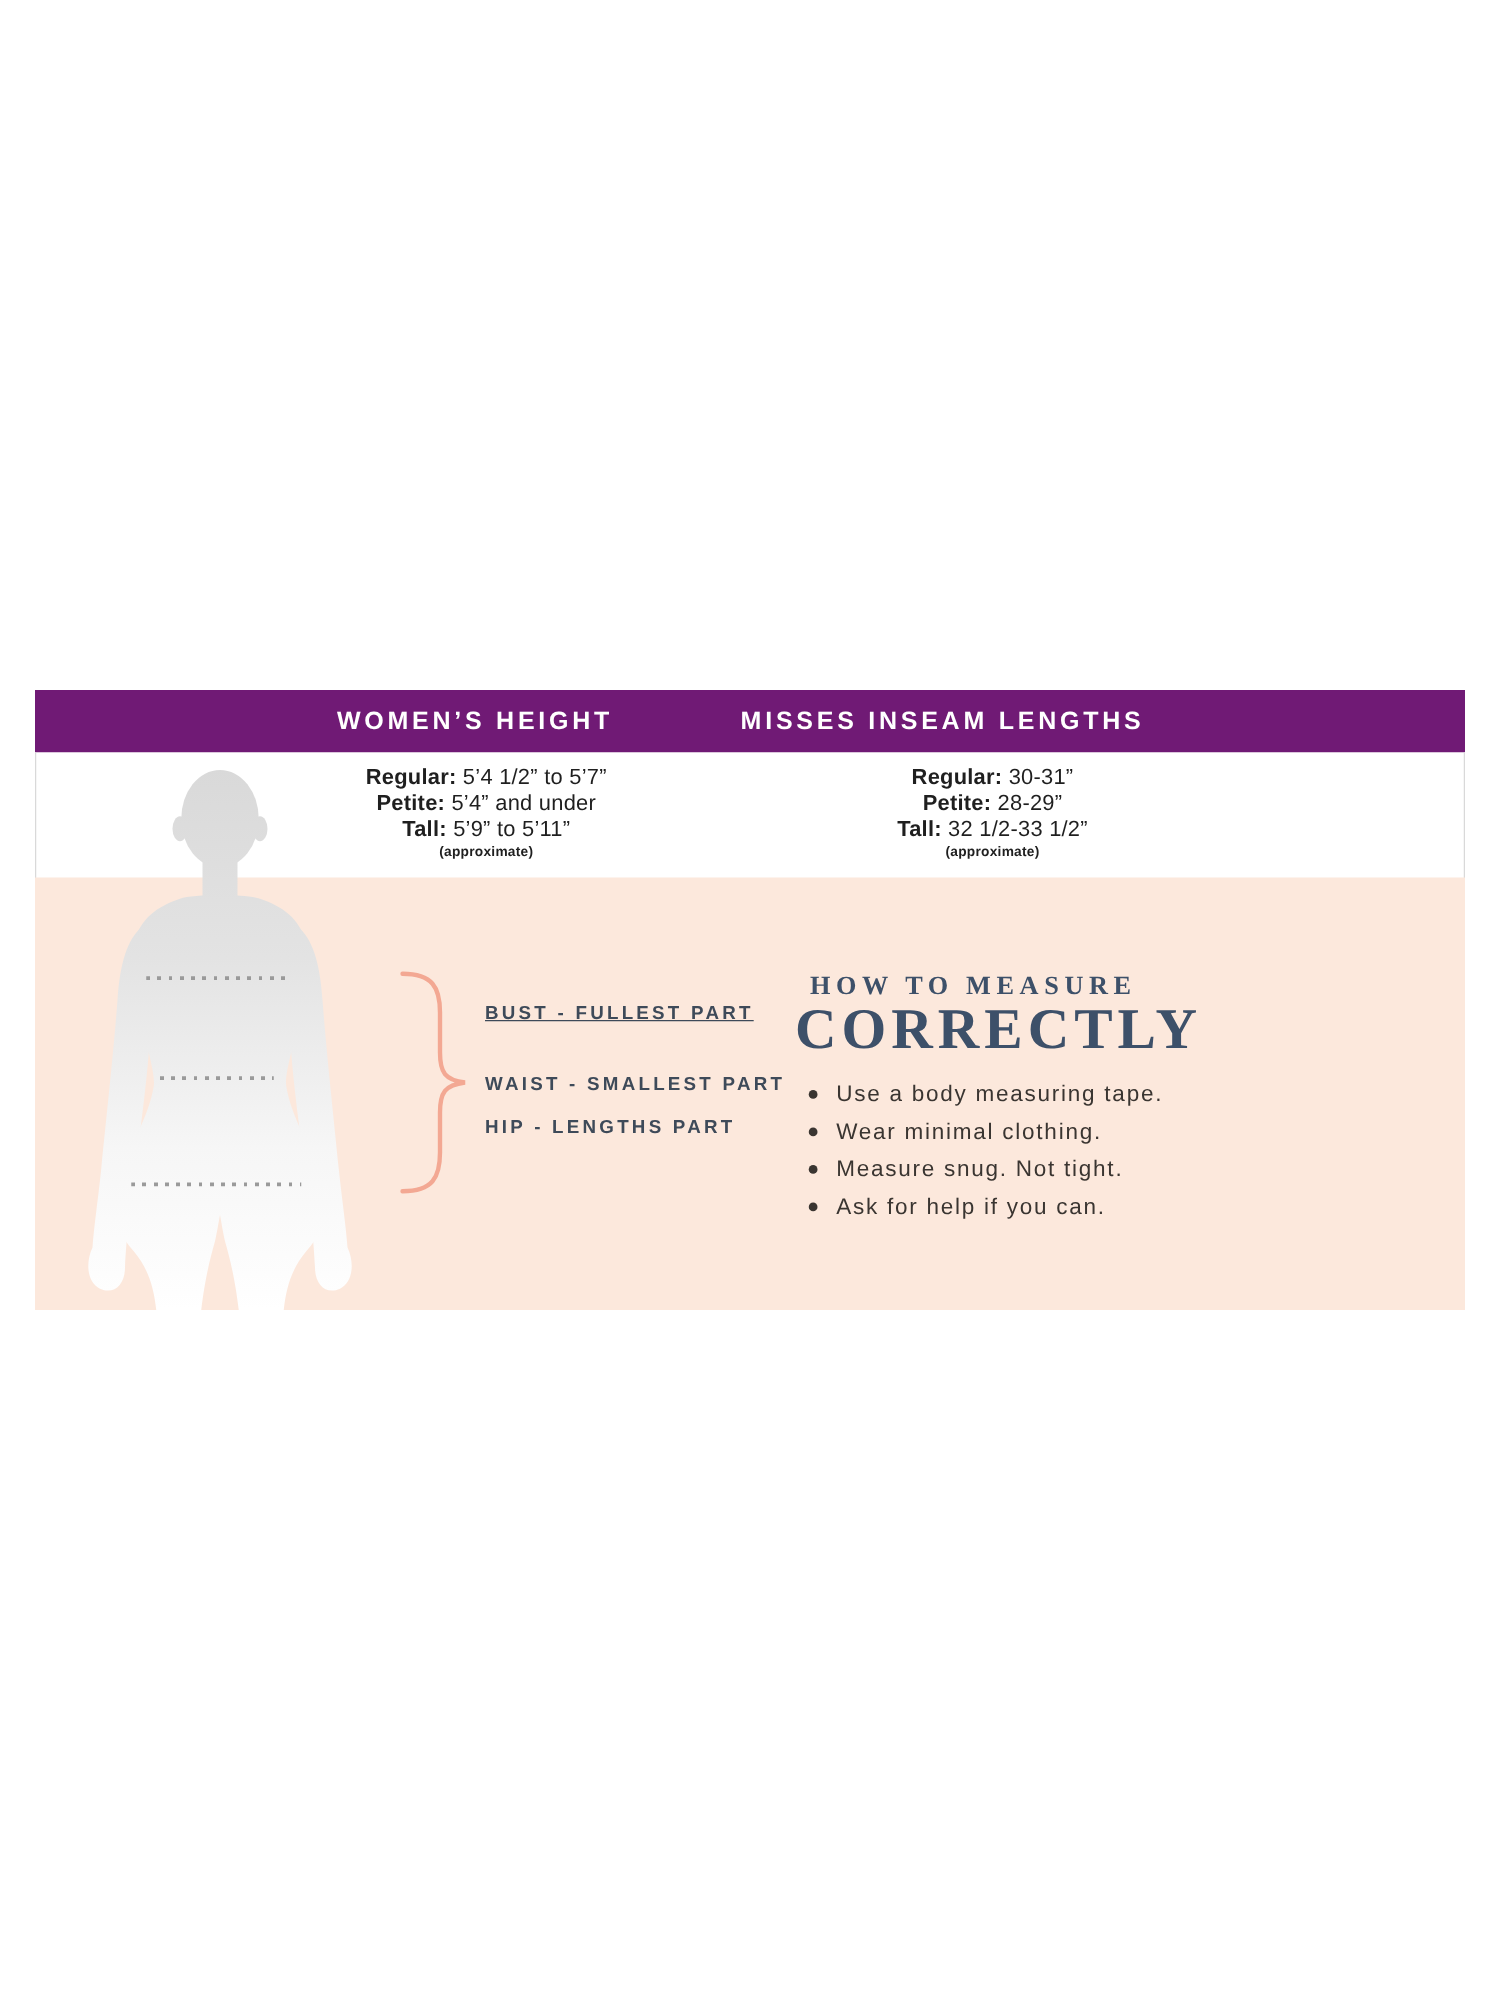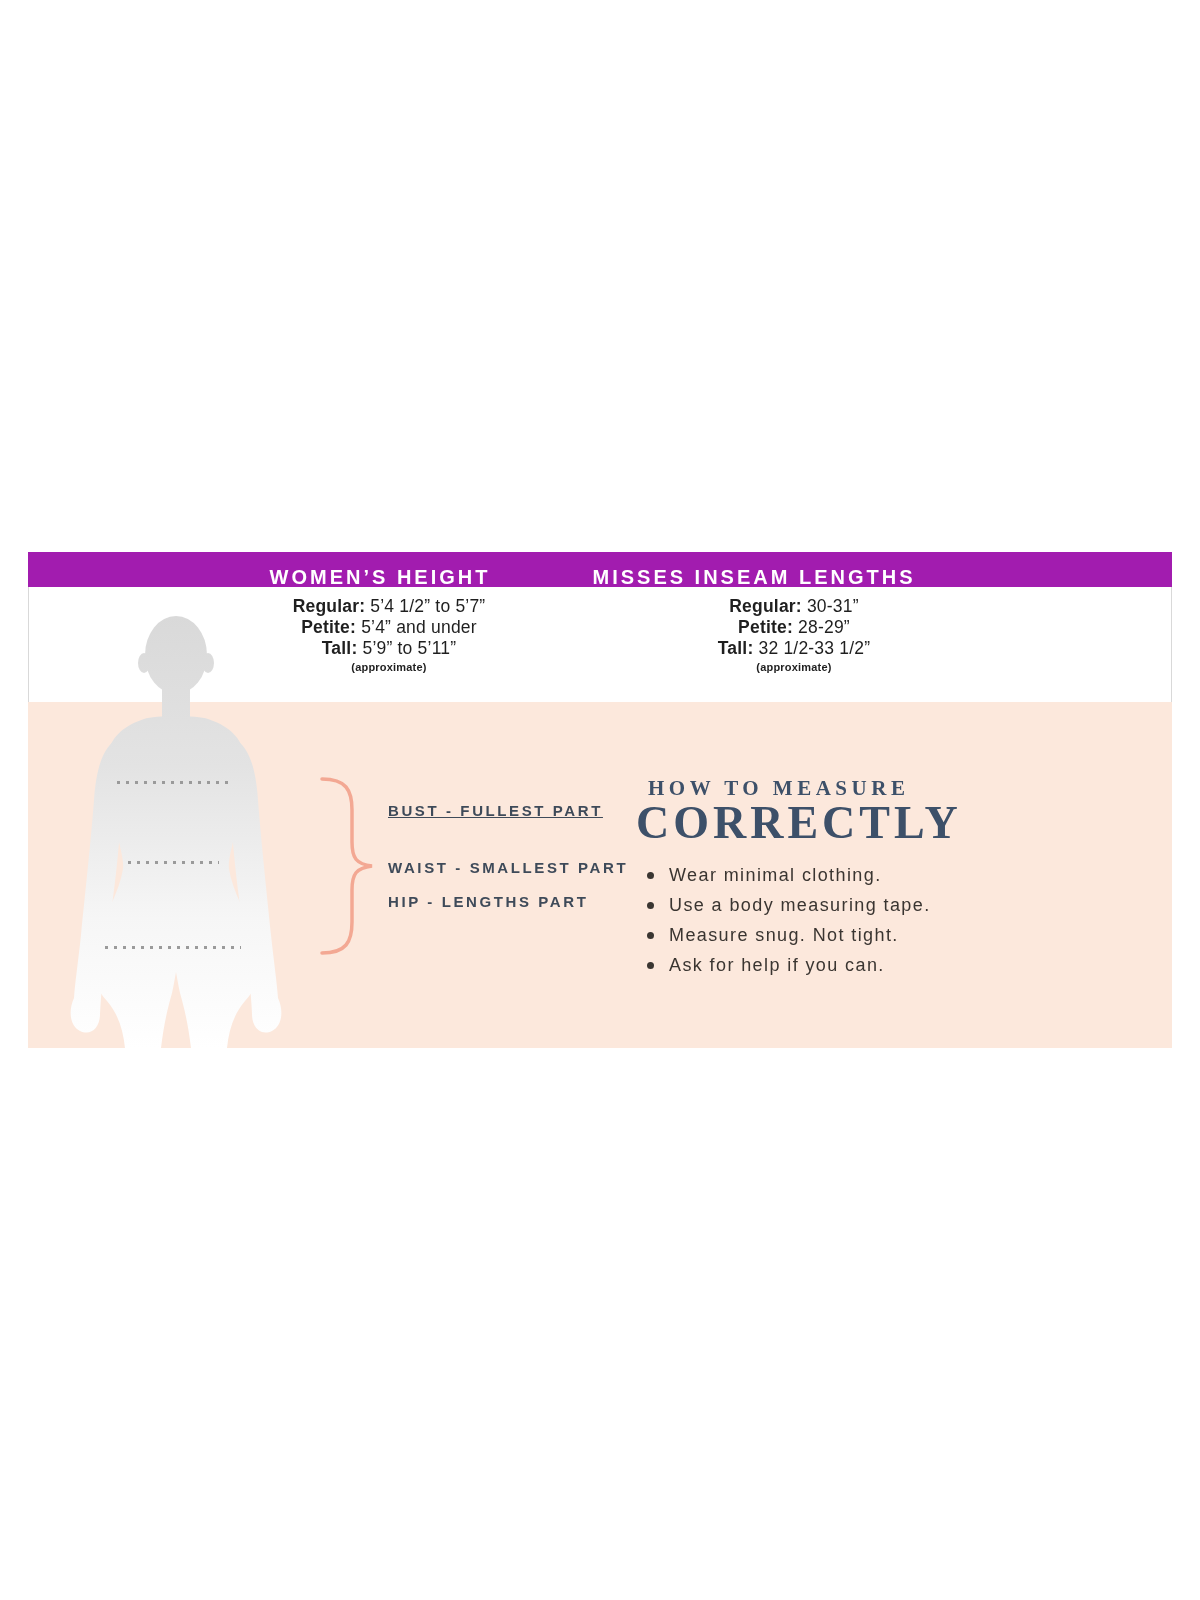--- a/index.html
+++ b/index.html
@@ -9,39 +9,39 @@
     height: 1600px;
     background: #ffffff;
     overflow: hidden;
     font-family: "Liberation Sans", sans-serif;
   }
   
   .header-bar {
     position: absolute;
     left: 28px; top: 552px;
     width: 1144px; height: 50px;
-    background: #a21caf;
+    background: #701a75;
   }
   .bar-title {
     position: absolute;
     top: 0; height: 50px; line-height: 50px;
     transform: translateX(-50%);
     color: #ffffff;
     font-size: 20px;
     font-weight: bold;
     letter-spacing: 3px;
     white-space: nowrap;
   }
   .bar-title.left  { left: 352px; }
   .bar-title.right { left: 726px; }
 
   
   .white-row {
     position: absolute;
-    left: 28px; top: 587px;
+    left: 28px; top: 602px;
     width: 1144px; height: 128px;
     background: #ffffff;
     border-left: 1px solid #d9d9d9;
     border-right: 1px solid #d9d9d9;
     box-sizing: border-box;
   }
   .info-col {
     position: absolute;
     top: 9px;
     transform: translateX(-50%);
@@ -252,19 +252,19 @@
   </svg>
 
   <div class="part-label bust">BUST - FULLEST PART</div>
   <div class="part-label waist">WAIST - SMALLEST PART</div>
   <div class="part-label hip">HIP - LENGTHS PART</div>
 
   <div class="howto-eyebrow">HOW TO MEASURE</div>
   <div class="howto-title">CORRECTLY</div>
 
   <ul class="tips-list">
+    <li><span class="dot"></span><span>Use a body measuring tape.</span></li>
     <li><span class="dot"></span><span>Wear minimal clothing.</span></li>
-    <li><span class="dot"></span><span>Use a body measuring tape.</span></li>
     <li><span class="dot"></span><span>Measure snug. Not tight.</span></li>
     <li><span class="dot"></span><span>Ask for help if you can.</span></li>
   </ul>
 
 </div>
 
 </body></html>

